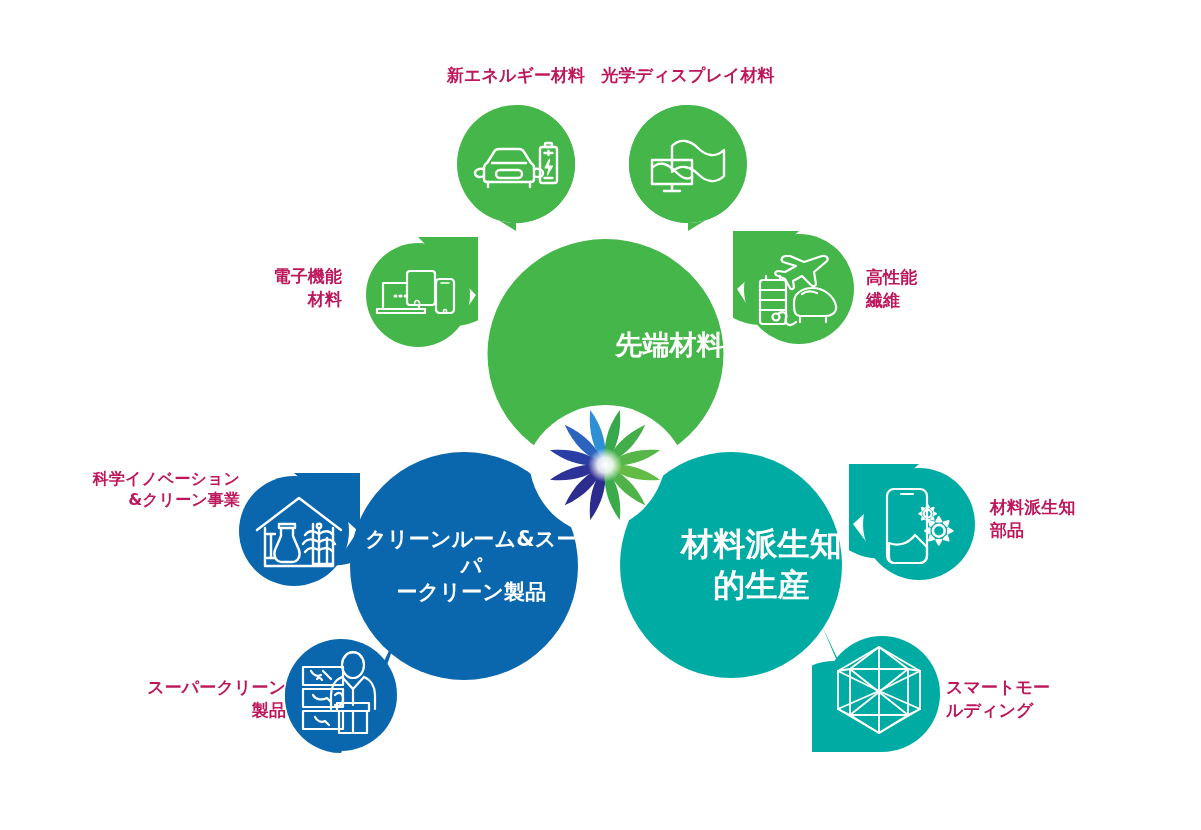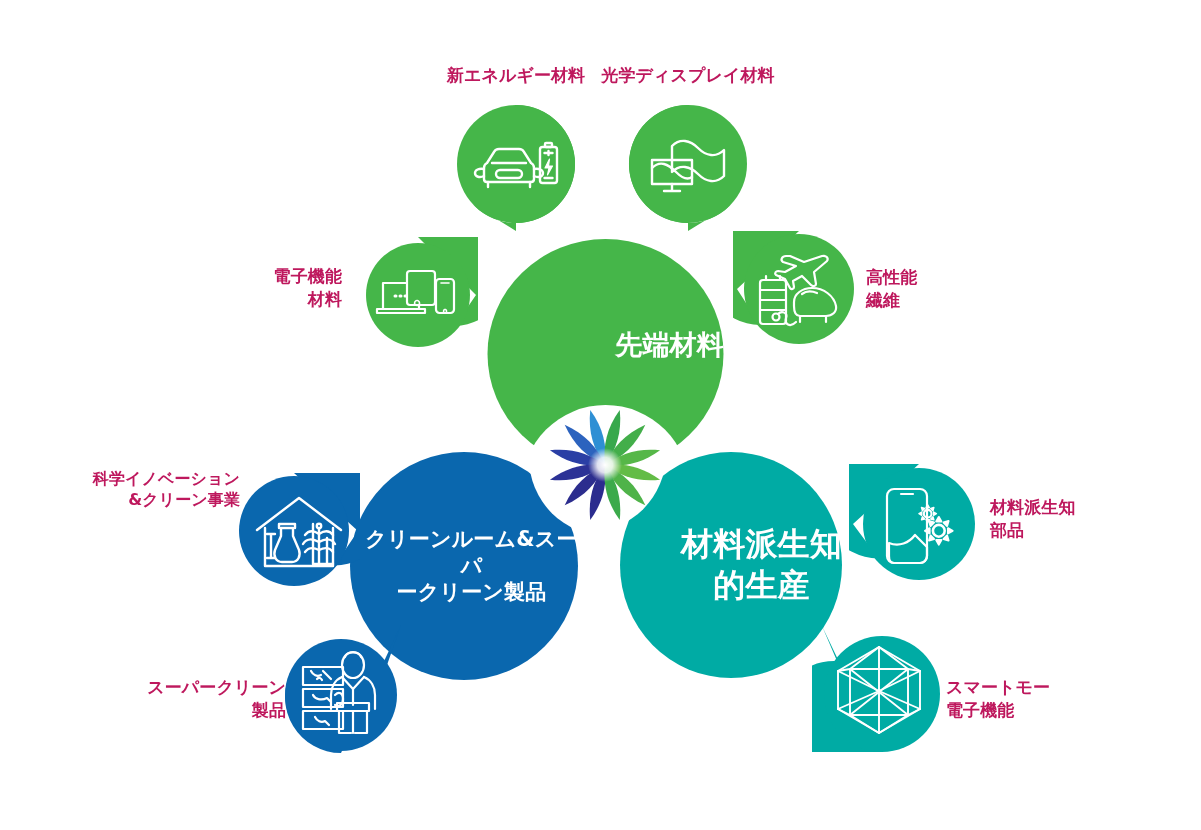--- a/index.html
+++ b/index.html
@@ -269,21 +269,21 @@
           <path d="M20 28 L78 28 L78 74 L20 74 Z"></path>
           <path d="M49 6 L20 28 M49 6 L78 28 M8 30 L20 28 M90 30 L78 28"></path>
           <path d="M8 68 L20 74 M90 68 L78 74 M49 92 L20 74 M49 92 L78 74"></path>
           <path d="M20 28 L78 74 M78 28 L20 74"></path>
           <path d="M49 6 L49 50 M8 30 L49 50 M90 30 L49 50 M8 68 L49 50 M90 68 L49 50 M49 92 L49 50"></path>
         </g>
       </svg>
     </div>
   </div>
   <div class="lab l" style="left:946px;top:676px;width:200px;font-size:17px;">スマートモー
-電子機能</div>
+ルディング</div>
 
   <div id="center-logo">
     <svg width="128" height="128" viewBox="0 0 128 128">
       <defs>
         <linearGradient id="gP" x1="0%" y1="100%" x2="0%" y2="0%">
           <stop offset="0%" stop-color="#ffffff"></stop>
           <stop offset="14%" stop-color="#49C2E8"></stop>
           <stop offset="52%" stop-color="var(--pc, #2B57AE)"></stop>
           <stop offset="100%" stop-color="var(--pc2, #2B2C8E)"></stop>
         </linearGradient>

